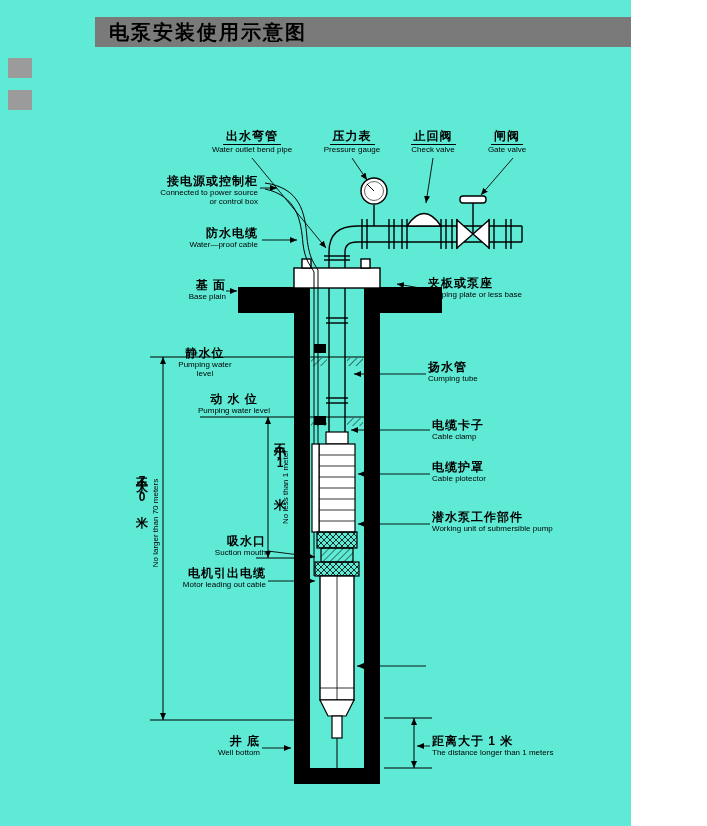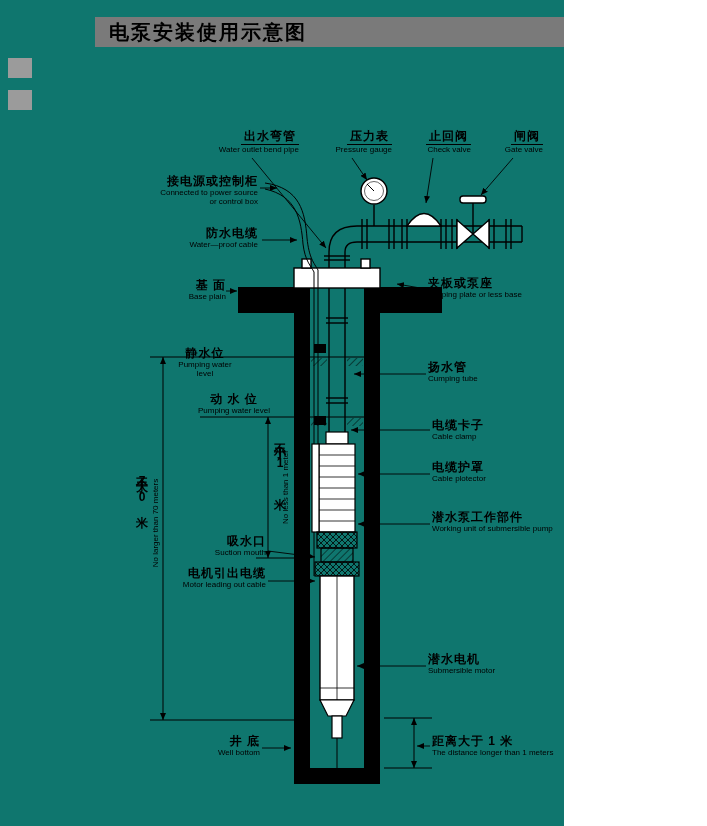--- a/index.html
+++ b/index.html
@@ -1,26 +1,26 @@
 <!DOCTYPE html>
 <html><head>
 <meta charset="utf-8">
 <style>
   *{margin:0;padding:0;box-sizing:border-box}
   html,body{background:#fff}
   body{font-family:"Liberation Sans","DejaVu Sans",sans-serif;color:#000}
-  .page{position:relative;width:564px;height:826px;background:#0f766e;overflow:hidden}
+  .page{position:relative;width:631px;height:826px;background:#5eead4;overflow:hidden}
   .title-bar{position:absolute;left:95px;top:17px;width:556px;height:30px;background:#7a7a7a;
              color:#000;font-size:20px;font-weight:bold;line-height:30px;padding-left:14px;letter-spacing:2px}
   .artifact{position:absolute;background:#9b9b9b}
   svg.diagram{position:absolute;left:0;top:0}
   .lbl{position:absolute;color:#000}
   .lbl .zh{display:block;font-size:12px;font-weight:bold;line-height:14px;letter-spacing:1px}
   .lbl .en{display:block;font-size:8px;line-height:9px}
-  .top{text-align:right}
+  .top{text-align:center}
   .top .zh{display:inline-block;border-bottom:1px solid #000;padding:0 3px 1px}
   .right-a{text-align:right}
   .center-a{text-align:center}
   .vert{writing-mode:vertical-rl;text-orientation:upright;font-size:12px;font-weight:bold;letter-spacing:2px;line-height:16px}
   .rot{transform:rotate(-90deg);font-size:8px;white-space:nowrap;text-align:center;line-height:10px}
 </style>
 </head>
 <body>
 
 <div class="page">
@@ -254,24 +254,20 @@
     <span class="en">Cable clamp</span>
   </div>
   <div class="lbl" style="left:432px;top:460px;width:100px">
     <span class="zh">电缆护罩</span>
     <span class="en">Cable plotector</span>
   </div>
   <div class="lbl" style="left:432px;top:510px;width:170px">
     <span class="zh">潜水泵工作部件</span>
     <span class="en">Working unit of submersible pump</span>
   </div>
-  <div class="lbl" style="left:428px;top:652px;width:110px">
-    <span class="zh">潜水电机</span>
-    <span class="en">Submersible motor</span>
-  </div>
   <div class="lbl" style="left:432px;top:734px;width:170px">
     <span class="zh">距离大于 1 米</span>
     <span class="en">The distance longer than 1 meters</span>
   </div>
 
   <div class="lbl vert" style="left:134px;top:468px;width:16px;height:115px">不大于70米</div>
   <div class="lbl rot" style="left:100px;top:518px;width:112px">No larger than 70 meters</div>
   <div class="lbl vert" style="left:272px;top:434px;width:16px;height:108px">不小于 1 米</div>
   <div class="lbl rot" style="left:236px;top:482px;width:100px">No less than 1 meter</div>
 

